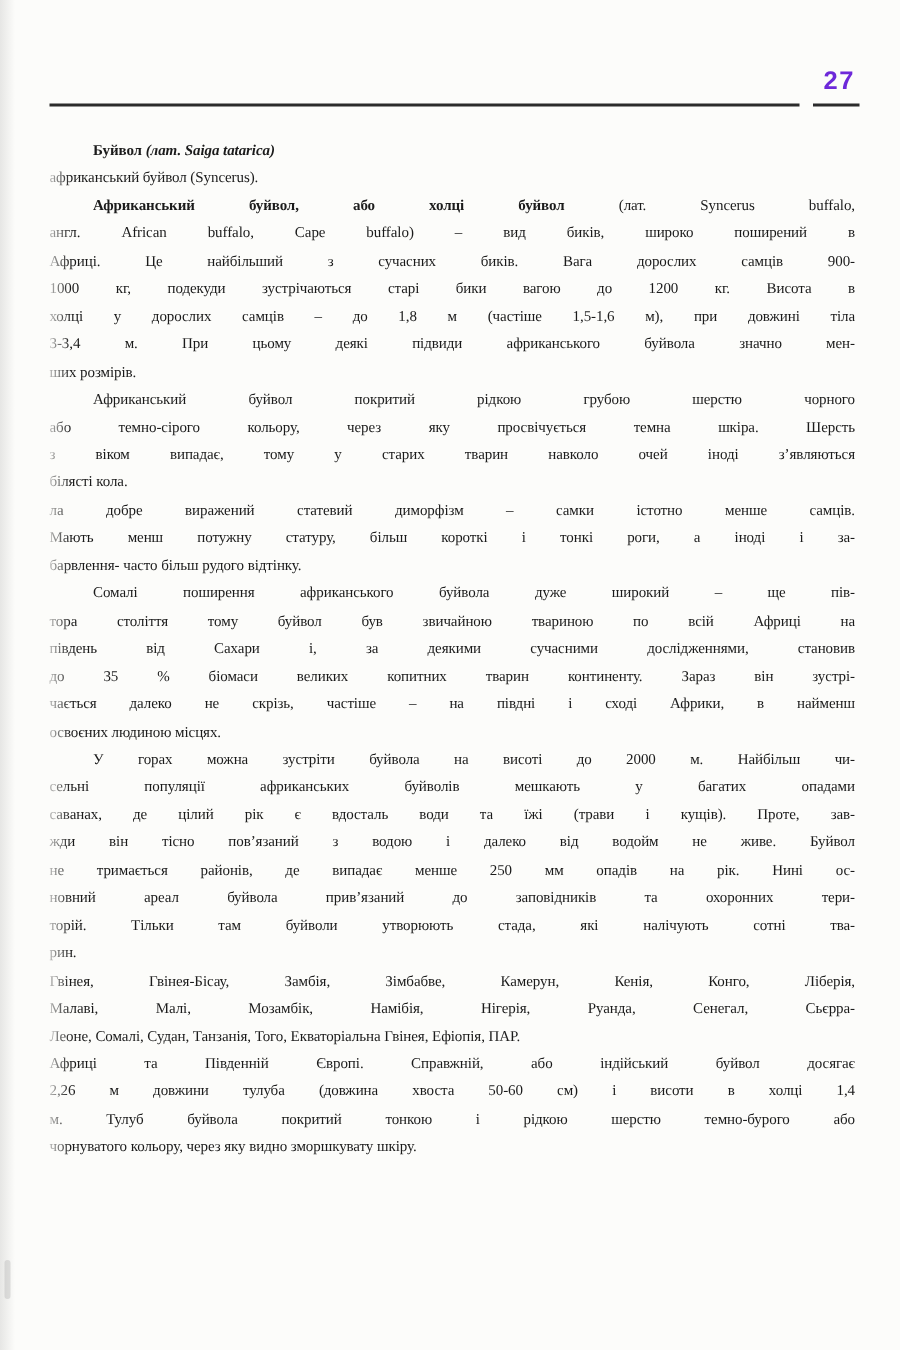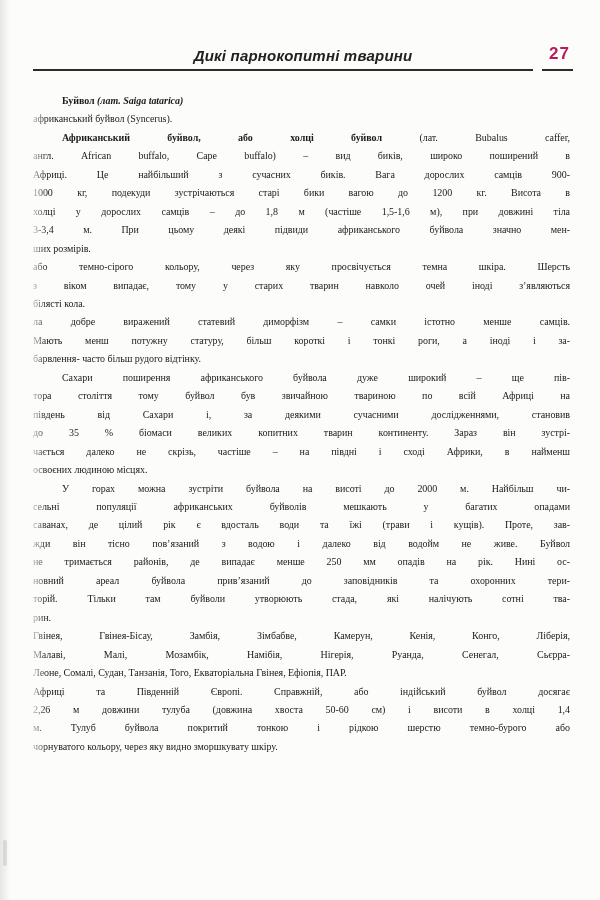--- a/index.html
+++ b/index.html
@@ -27,21 +27,21 @@
     color: #212121;
     letter-spacing: 0.2px;
   }
   .rh-page {
     position: absolute;
     right: 3px;
     top: -3px;
     font-style: normal;
     font-size: 17px;
     letter-spacing: 1px;
-    color: #be185d;
+    color: #6d28d9;
   }
   
   .rule {
     position: absolute;
     top: 69px;
     left: 33px;
     width: 540px;
     display: flex;
     align-items: center;
   }
@@ -92,58 +92,58 @@
     border-radius: 3px;
     pointer-events: none;
   }
 </style>
 </head>
 <body>
 
 <div class="page" style="background: rgb(252, 252, 250); color: rgb(27, 27, 27);">
 
   <div class="running-head">
-    <span class="rh-title">Дикі парнокопитні тварини</span>
     <span class="rh-page">27</span>
   </div>
 
   <div class="rule">
     <span class="rule-main"></span>
     <span class="rule-gap"></span>
     <span class="rule-end"></span>
   </div>
 
   <div class="body-text" id="body-text">
       <div class="para">
         <div class="bline indent last"><span class="b">Буйвол </span><span class="bi">(лат. Saiga tatarica)</span></div>
       </div>
       <div class="para">
         <div class="bline last"><span>африканський буйвол (Syncerus).</span></div>
       </div>
       <div class="para">
-        <div class="bline indent"><span class="b">Африканський буйвол, або холці буйвол</span><span> (лат. Bubalus caffer,</span></div>
+        <div class="bline indent"><span class="b">Африканський буйвол, або холці буйвол</span><span> (лат. Syncerus buffalo,</span></div>
         <div class="bline"><span>англ. African buffalo, Cape buffalo) – вид биків, широко поширений в</span></div>
         <div class="bline"><span>Африці. Це найбільший з сучасних биків. Вага дорослих самців 900-</span></div>
         <div class="bline"><span>1000 кг, подекуди зустрічаються старі бики вагою до 1200 кг. Висота в</span></div>
         <div class="bline"><span>холці у дорослих самців – до 1,8 м (частіше 1,5-1,6 м), при довжині тіла</span></div>
         <div class="bline"><span>3-3,4 м. При цьому деякі підвиди африканського буйвола значно мен-</span></div>
         <div class="bline last"><span>ших розмірів.</span></div>
       </div>
       <div class="para">
+        <div class="bline indent"><span>Африканський буйвол покритий рідкою грубою шерстю чорного</span></div>
         <div class="bline"><span>або темно-сірого кольору, через яку просвічується темна шкіра. Шерсть</span></div>
         <div class="bline"><span>з віком випадає, тому у старих тварин навколо очей іноді з’являються</span></div>
         <div class="bline last"><span>білясті кола.</span></div>
       </div>
       <div class="para">
         <div class="bline"><span>ла добре виражений статевий диморфізм – самки істотно менше самців.</span></div>
         <div class="bline"><span>Мають менш потужну статуру, більш короткі і тонкі роги, а іноді і за-</span></div>
         <div class="bline last"><span>барвлення- часто більш рудого відтінку.</span></div>
       </div>
       <div class="para">
-        <div class="bline indent"><span>Сахари поширення африканського буйвола дуже широкий – ще пів-</span></div>
+        <div class="bline indent"><span>Сомалі поширення африканського буйвола дуже широкий – ще пів-</span></div>
         <div class="bline"><span>тора століття тому буйвол був звичайною твариною по всій Африці на</span></div>
         <div class="bline"><span>південь від Сахари і, за деякими сучасними дослідженнями, становив</span></div>
         <div class="bline"><span>до 35 % біомаси великих копитних тварин континенту. Зараз він зустрі-</span></div>
         <div class="bline"><span>чається далеко не скрізь, частіше – на півдні і сході Африки, в найменш</span></div>
         <div class="bline last"><span>освоєних людиною місцях.</span></div>
       </div>
       <div class="para">
         <div class="bline indent"><span>У горах можна зустріти буйвола на висоті до 2000 м. Найбільш чи-</span></div>
         <div class="bline"><span>сельні популяції африканських буйволів мешкають у багатих опадами</span></div>
         <div class="bline"><span>саванах, де цілий рік є вдосталь води та їжі (трави і кущів). Проте, зав-</span></div>

